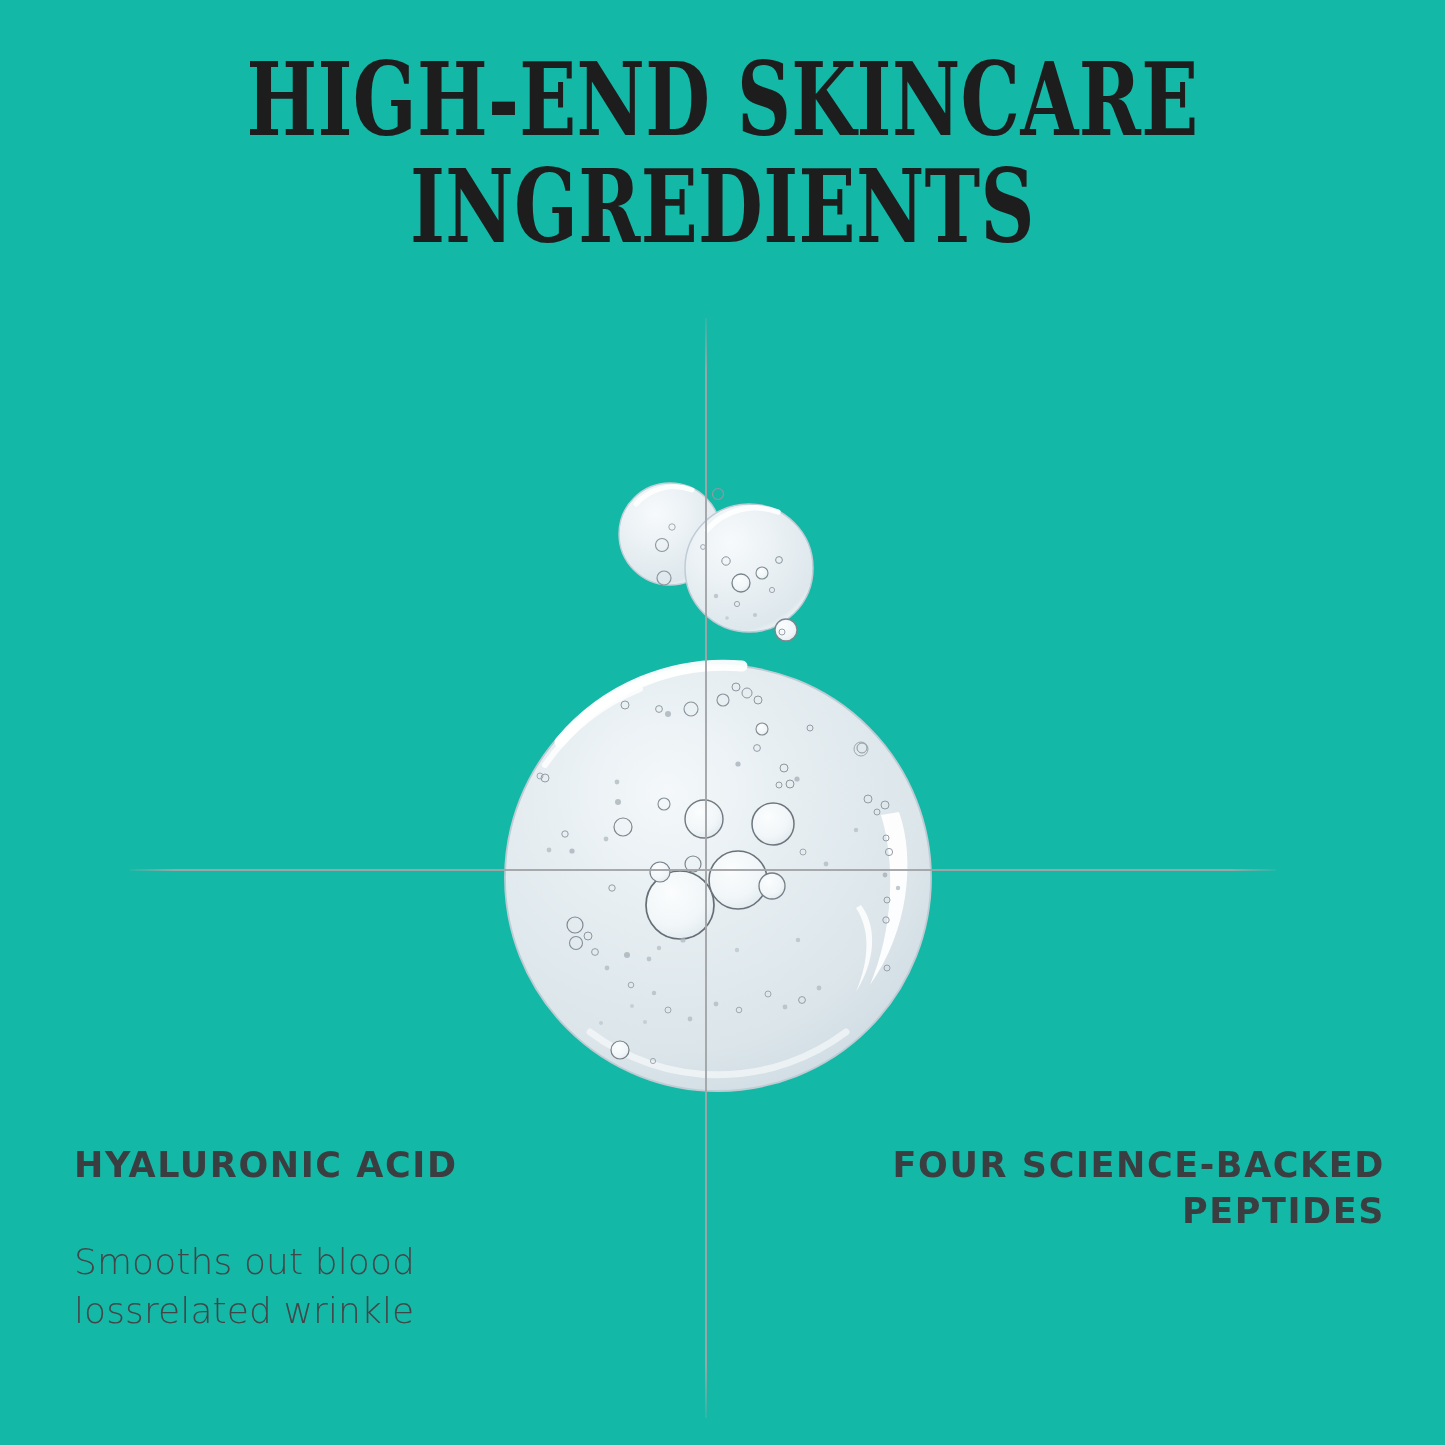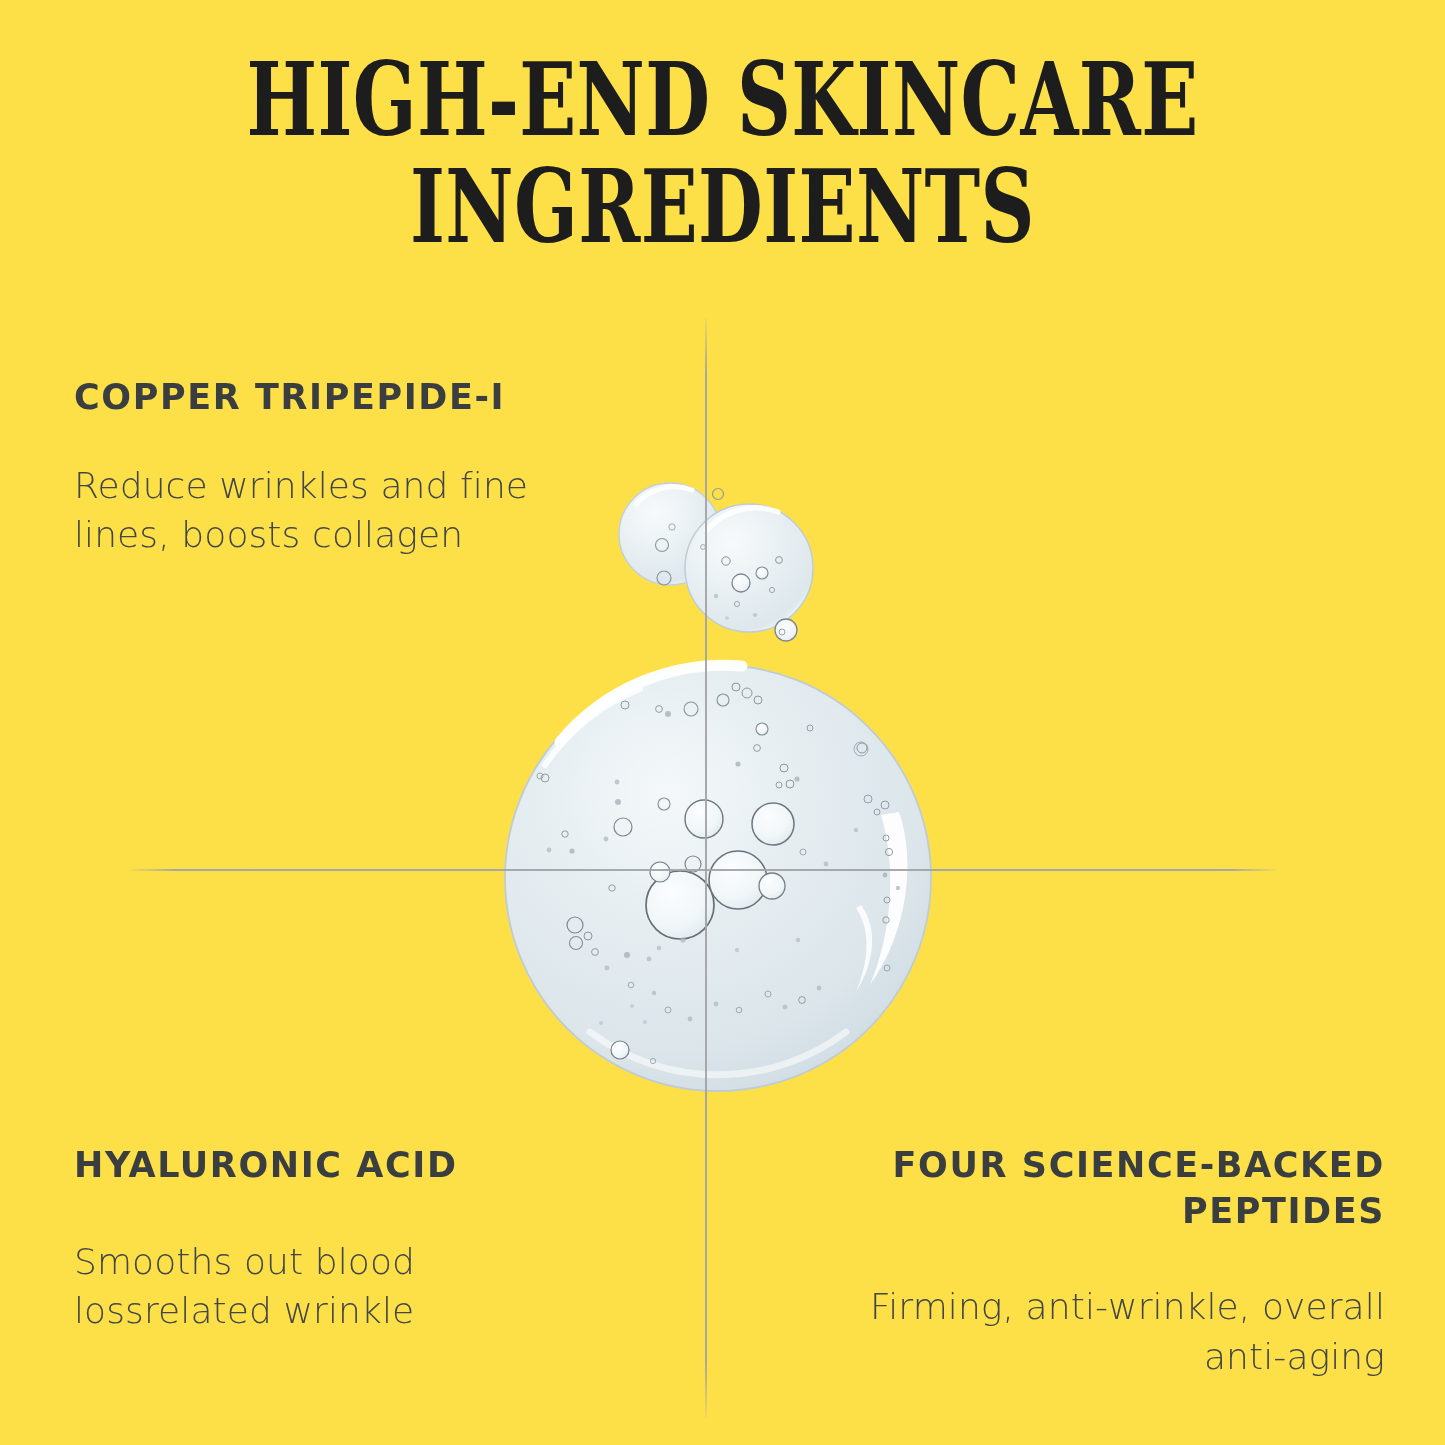--- a/index.html
+++ b/index.html
@@ -8,21 +8,21 @@
     padding: 0;
     background: #ffffff;
   }
   body {
     font-family: "Liberation Sans", sans-serif;
   }
   #poster {
     position: relative;
     width: 1445px;
     height: 1445px;
-    background: #fde047;
+    background: #14b8a6;
     overflow: hidden;
   }
 
   
   .title-block {
     position: absolute;
     top: 46px;
     left: 0;
     width: 1445px;
     text-align: center;
@@ -255,29 +255,24 @@
       <circle cx="632" cy="1006" r="2" fill="#b5bec4" opacity="0.6"></circle>
       <circle cx="645" cy="1022" r="2" fill="#b5bec4" opacity="0.6"></circle>
       <circle cx="601" cy="1023" r="2" fill="#b5bec4" opacity="0.6"></circle>
       <circle cx="653" cy="1061" r="2.6" fill="none" stroke="#9aa2a9" stroke-width="0.9"></circle>
     </g>
   </svg>
 
   <div class="divider-v"></div>
   <div class="divider-h"></div>
 
-  <div class="quad" id="quad-tl">
-    <p class="quad-heading">COPPER TRIPEPIDE-I</p>
-    <p class="quad-body">Reduce wrinkles and fine lines, boosts collagen</p>
-  </div>
 
 
   <div class="quad" id="quad-bl">
     <p class="quad-heading">HYALURONIC ACID</p>
     <p class="quad-body">Smooths out blood lossrelated wrinkle</p>
   </div>
 
   <div class="quad" id="quad-br">
     <p class="quad-heading">FOUR SCIENCE-BACKED PEPTIDES</p>
-    <p class="quad-body">Firming, anti-wrinkle, overall anti-aging</p>
   </div>
 
 </div>
 
 </body></html>

